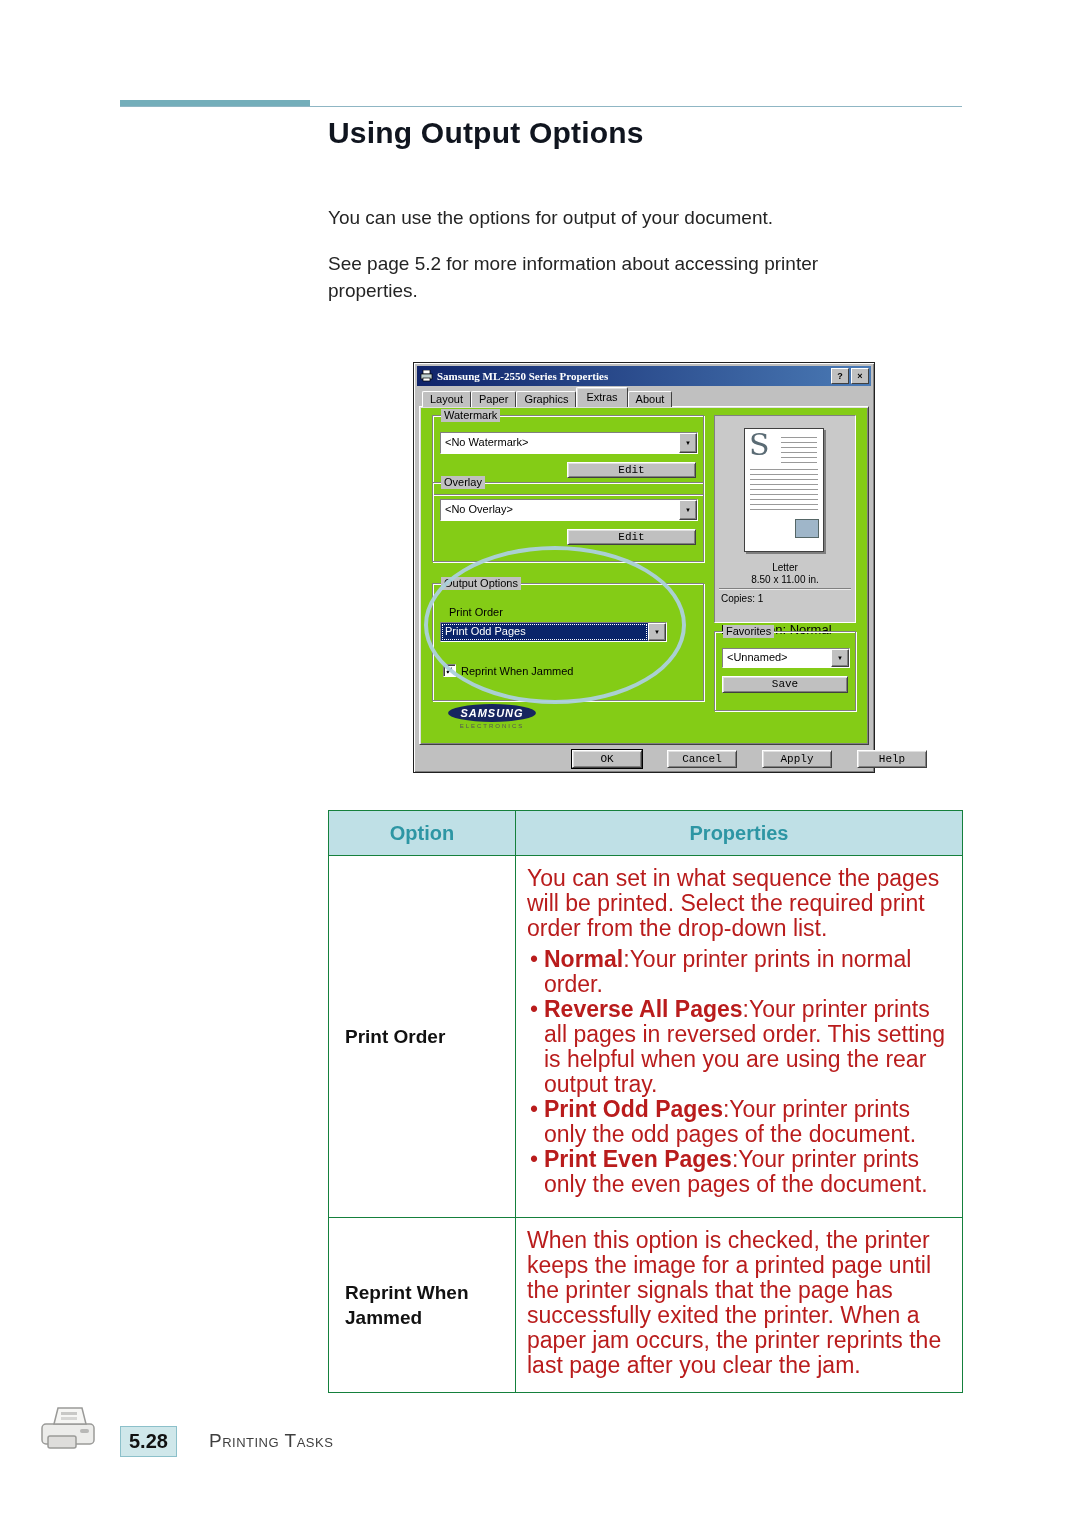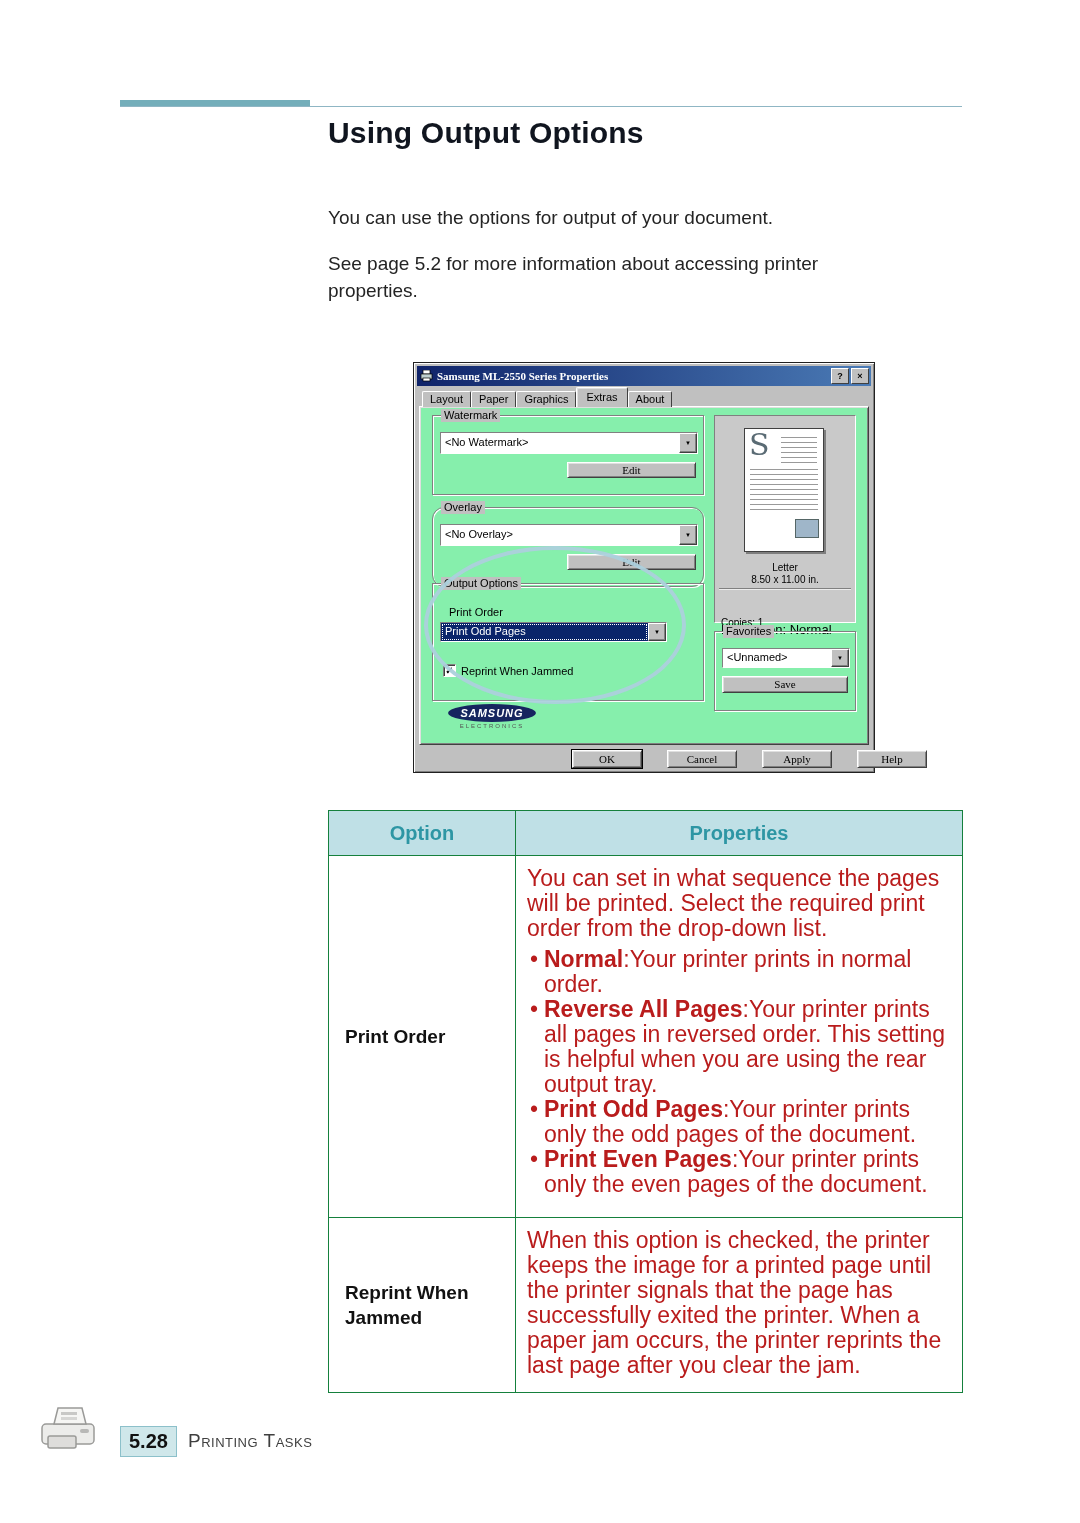--- a/index.html
+++ b/index.html
@@ -30,42 +30,42 @@
           border:1px solid;border-color:#fff #404040 #404040 #fff;
           display:flex;align-items:center;justify-content:center;font-size:9px;font-weight:bold;}
 
   .tabs{position:absolute;left:8px;top:27px;display:flex;align-items:flex-end;height:17px;z-index:2;}
   .tab{height:15px;line-height:14px;padding:0 7px;background:#c0c0c0;font-size:11px;
        border:1px solid #404040;border-bottom:none;border-top-color:#fff;border-left-color:#fff;
        border-radius:2px 2px 0 0;}
   .tab.active{height:19px;line-height:18px;padding:0 9px;position:relative;z-index:3;
               box-shadow:inset 1px 1px 0 #dfdfdf;}
 
-  .tabpanel{position:absolute;left:5px;top:43px;width:448px;height:337px;background:#86efac;
+  .tabpanel{position:absolute;left:5px;top:43px;width:448px;height:337px;background:#84cc16;
             border:1px solid;border-color:#fff #404040 #404040 #fff;
             box-shadow:inset 1px 1px 0 #dfdfdf,inset -1px -1px 0 #808080;}
 
   .group{position:absolute;border:1px solid #808080;box-shadow:inset 1px 1px 0 #fff,1px 1px 0 #fff;}
   .legend{position:absolute;top:-7px;left:8px;background:#c0c0c0;padding:0 3px;font-size:11px;line-height:13px;}
 
   .g-watermark{left:12px;top:8px;width:270px;height:78px;}
-  .g-overlay{left:12px;top:100px;width:270px;height:78px;border-radius:12px;}
+  .g-overlay{left:12px;top:75px;width:270px;height:78px;}
   .g-output{left:12px;top:176px;width:270px;height:116px;}
   .g-favorites{left:294px;top:224px;width:140px;height:78px;}
 
   .combo{position:absolute;display:flex;height:20px;background:#fff;
          border:1px solid;border-color:#808080 #fff #fff #808080;box-shadow:inset 1px 1px 0 #404040;}
   .cfield{flex:1;font-size:11px;line-height:17px;padding:1px 4px;background:#fff;color:#000;white-space:nowrap;overflow:hidden;}
   .combo.selected .cfield{background:#0a246a;color:#fff;outline:1px dotted #fff;outline-offset:-2px;}
   .carrow{width:16px;background:#c0c0c0;display:flex;align-items:center;justify-content:center;font-size:6px;color:#000;
           border:1px solid;border-color:#fff #404040 #404040 #fff;box-shadow:inset -1px -1px 0 #808080;}
 
   .btn95{background:#c0c0c0;border:1px solid;border-color:#fff #404040 #404040 #fff;
          box-shadow:inset 1px 1px 0 #dfdfdf,inset -1px -1px 0 #808080;
-         font-size:11px;font-family:Liberation Serif, serif;color:#000;padding:0;text-align:center;}
+         font-size:11px;font-family:Liberation Mono, monospace;color:#000;padding:0;text-align:center;}
   .btn-edit{position:absolute;left:134px;top:46px;width:129px;height:16px;line-height:14px;}
   .btn-save{position:absolute;left:7px;top:44px;width:126px;height:17px;line-height:15px;}
 
   .po-label{position:absolute;left:16px;top:22px;font-size:11px;}
   .check-row{position:absolute;left:10px;top:80px;display:flex;align-items:center;gap:5px;}
   .checkbox{width:11px;height:11px;background:#fff;border:1px solid;border-color:#808080 #fff #fff #808080;
             box-shadow:inset 1px 1px 0 #404040;display:flex;align-items:center;justify-content:center;
             font-size:10px;line-height:10px;font-weight:bold;}
   .check-label{font-size:11px;}
 
@@ -75,21 +75,21 @@
                 border:1px solid #404040;box-shadow:2px 2px 0 rgba(64,64,64,.55);}
   .pp-s{position:absolute;left:4px;top:1px;font-family:"DejaVu Serif",serif;font-size:30px;line-height:30px;color:#5a6b74;}
   .pp-lines1{position:absolute;left:36px;top:8px;width:36px;height:26px;
              background:repeating-linear-gradient(to bottom,#9a9a9a 0 1px,transparent 1px 5px);}
   .pp-lines2{position:absolute;left:5px;top:40px;width:68px;height:44px;
              background:repeating-linear-gradient(to bottom,#9a9a9a 0 1px,transparent 1px 5px);}
   .pp-img{position:absolute;left:50px;top:90px;width:22px;height:17px;background:#9fb6c9;border:1px solid #566;}
   .pp-paper{position:absolute;left:0;top:146px;width:100%;text-align:center;font-size:10px;}
   .pp-size{position:absolute;left:0;top:158px;width:100%;text-align:center;font-size:10px;}
   .pp-div{position:absolute;left:4px;right:4px;top:172px;height:0;border-top:1px solid #808080;border-bottom:1px solid #ececec;}
-  .pp-copies{position:absolute;left:6px;top:177px;font-size:10px;margin-top:24px;}
+  .pp-copies{position:absolute;left:6px;top:177px;font-size:10px;}
   .pp-res{position:absolute;left:6px;top:206px;font-size:13px;}
 
   .samsung{position:absolute;left:22px;top:297px;width:100px;text-align:center;}
   .samsung-oval{display:inline-block;width:88px;height:18px;line-height:18px;background:#16255f;color:#fff;
                 font-style:italic;font-weight:bold;font-size:11px;letter-spacing:1px;border-radius:50%;}
   .samsung-sub{display:block;font-size:6px;letter-spacing:2px;color:#555;margin-top:1px;}
 
   .dlg-buttons{position:absolute;left:158px;top:387px;display:flex;gap:25px;}
   .dlg-buttons .btn95{width:70px;height:18px;}
   .btn-default{outline:1px solid #000;}
@@ -111,21 +111,21 @@
   ul.bullets{margin:6px 0 0 0;padding:0;list-style:none;}
   ul.bullets li{padding-left:17px;position:relative;}
   ul.bullets li::before{content:"\2022";position:absolute;left:3px;}
   .r1{height:362px;}
   .r2{height:175px;}
 
   
   .printer-art{position:absolute;left:36px;top:1396px;}
   .pagenum-box{position:absolute;left:120px;top:1426px;padding:3px 8px;background:#cfe7ea;border:1px solid #8cc0ca;
                font-size:20px;font-weight:bold;color:#111;}
-  .section-label{position:absolute;left:188px;top:1430px;font-size:19px;font-variant:small-caps;
+  .section-label{position:absolute;left:209px;top:1430px;font-size:19px;font-variant:small-caps;
                  letter-spacing:.5px;color:#3f3f3f;}
 </style>
 </head>
 <body>
 
 <div class="page">
 
   <div class="top-rule-accent"></div>
   <div class="top-rule-thin"></div>
 

